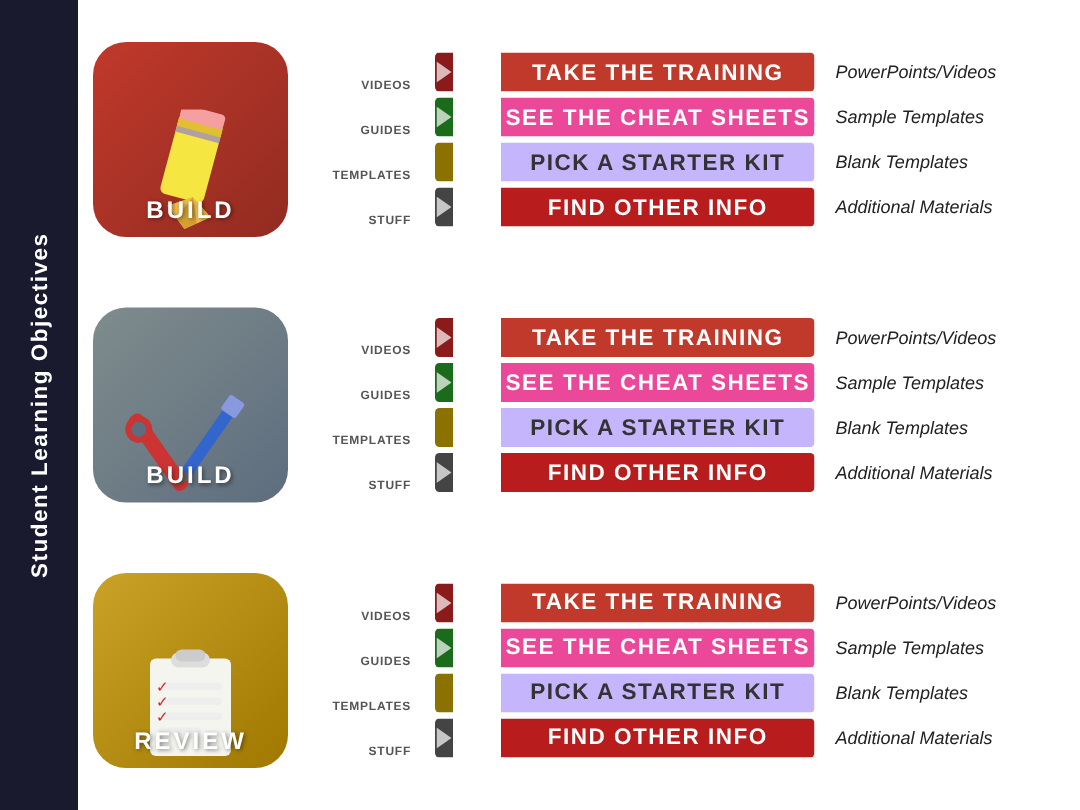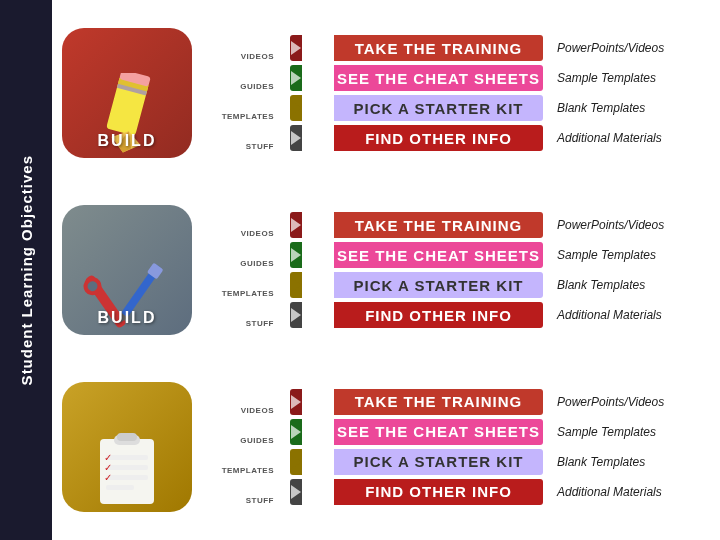--- a/index.html
+++ b/index.html
@@ -340,20 +340,21 @@
 
         <rect x="24" y="28" width="42" height="5" rx="2" fill="#eee"></rect>
         <rect x="24" y="38" width="42" height="5" rx="2" fill="#eee"></rect>
         <rect x="24" y="48" width="42" height="5" rx="2" fill="#eee"></rect>
         <rect x="24" y="58" width="28" height="5" rx="2" fill="#eee"></rect>
 
         <text x="22" y="34" font-size="10" fill="#cc2222">✓</text>
         <text x="22" y="44" font-size="10" fill="#cc2222">✓</text>
         <text x="22" y="54" font-size="10" fill="#cc2222">✓</text>
       </svg>
+      <div class="icon-label">REVIEW</div>
     </div>
 
     <div class="buttons-column">
       <div class="btn-row">
         <span class="category-tag">VIDEOS</span>
         <div class="action-btn btn-red">
           <div class="btn-arrow">
             <svg width="10" height="14" viewBox="0 0 10 14">
                 <polygon points="0,0 10,7 0,14" fill="#fff" opacity="0.7"></polygon>
               </svg>

